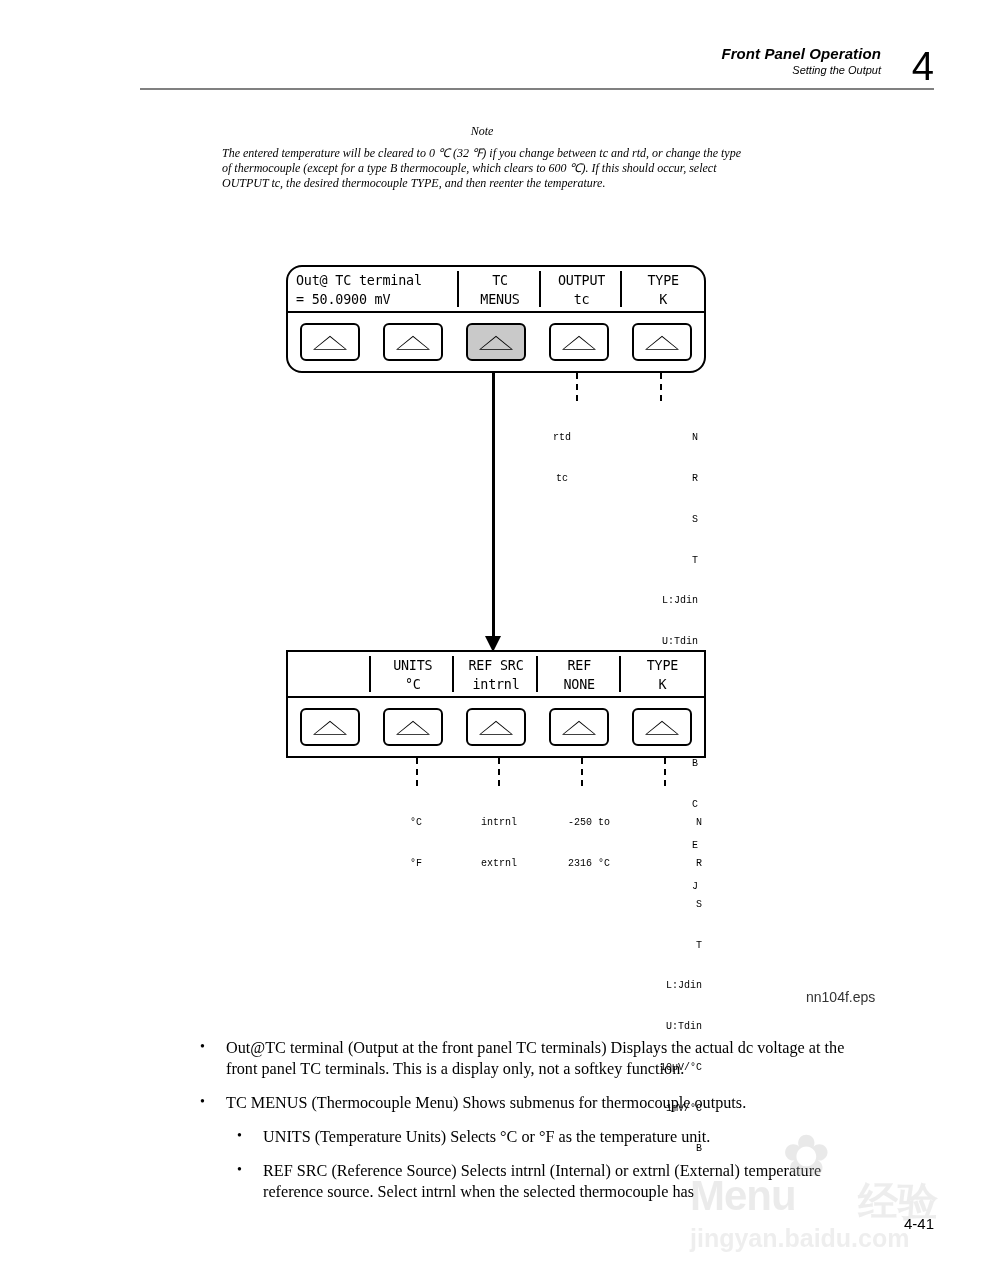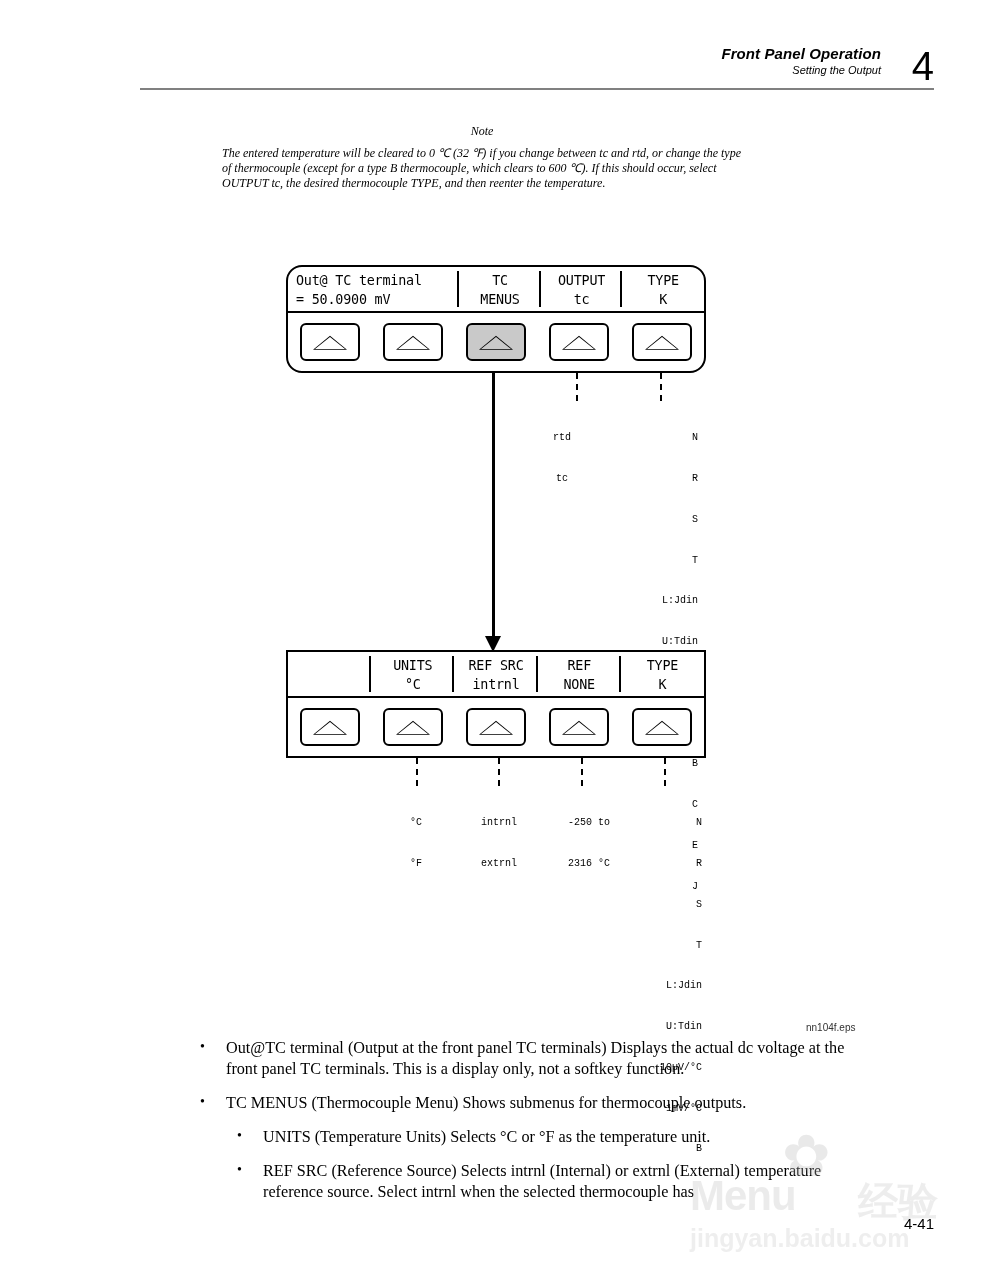--- a/index.html
+++ b/index.html
@@ -177,23 +177,23 @@
     position: absolute;
     font-family: Liberation Mono, monospace;
     font-size: 10px;
     line-height: 1.36;
     white-space: pre;
   }
   .opt-col span { display: block; }
 
   #fig-caption {
     position: absolute;
-    left: 806px; top: 757px;
-    font-family: "Liberation Sans", sans-serif;
-    font-size: 10px;
+    left: 806px; top: 724px;
+    font-family: "Liberation Sans", sans-serif;
+    font-size: 14px;
     color: #333;
   }
 
   
   #bullets {
     position: absolute;
     left: 0; top: 1038px;
     width: 989px;
     font-size: 16.2px;
     line-height: 1.30;

